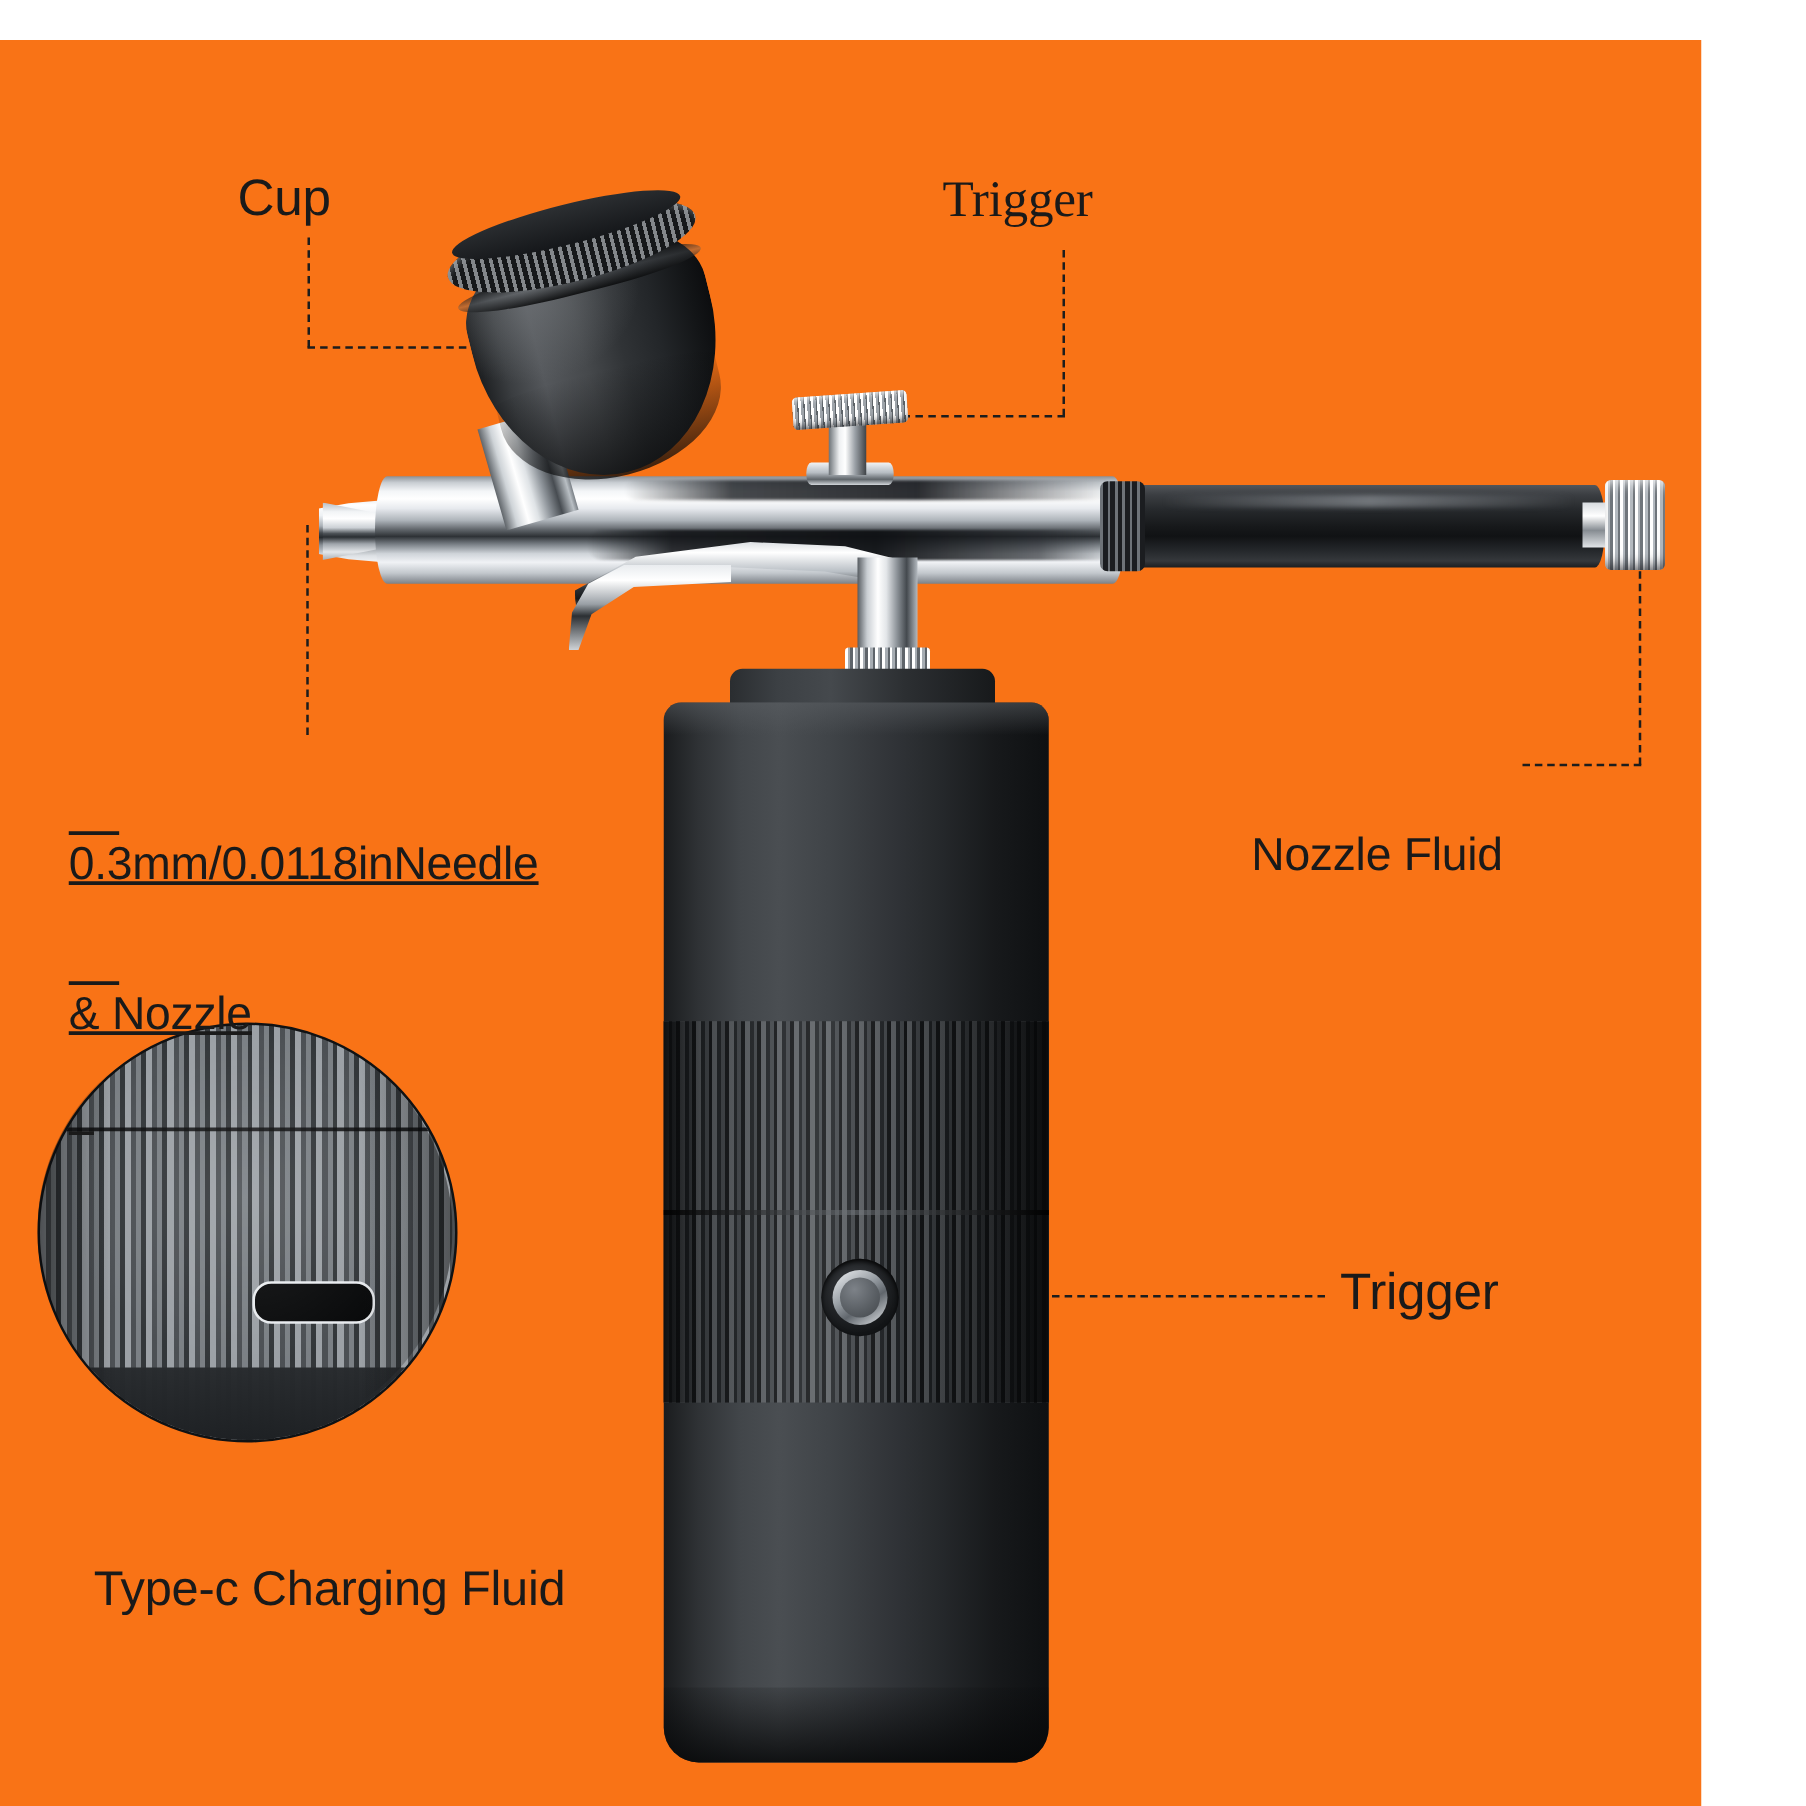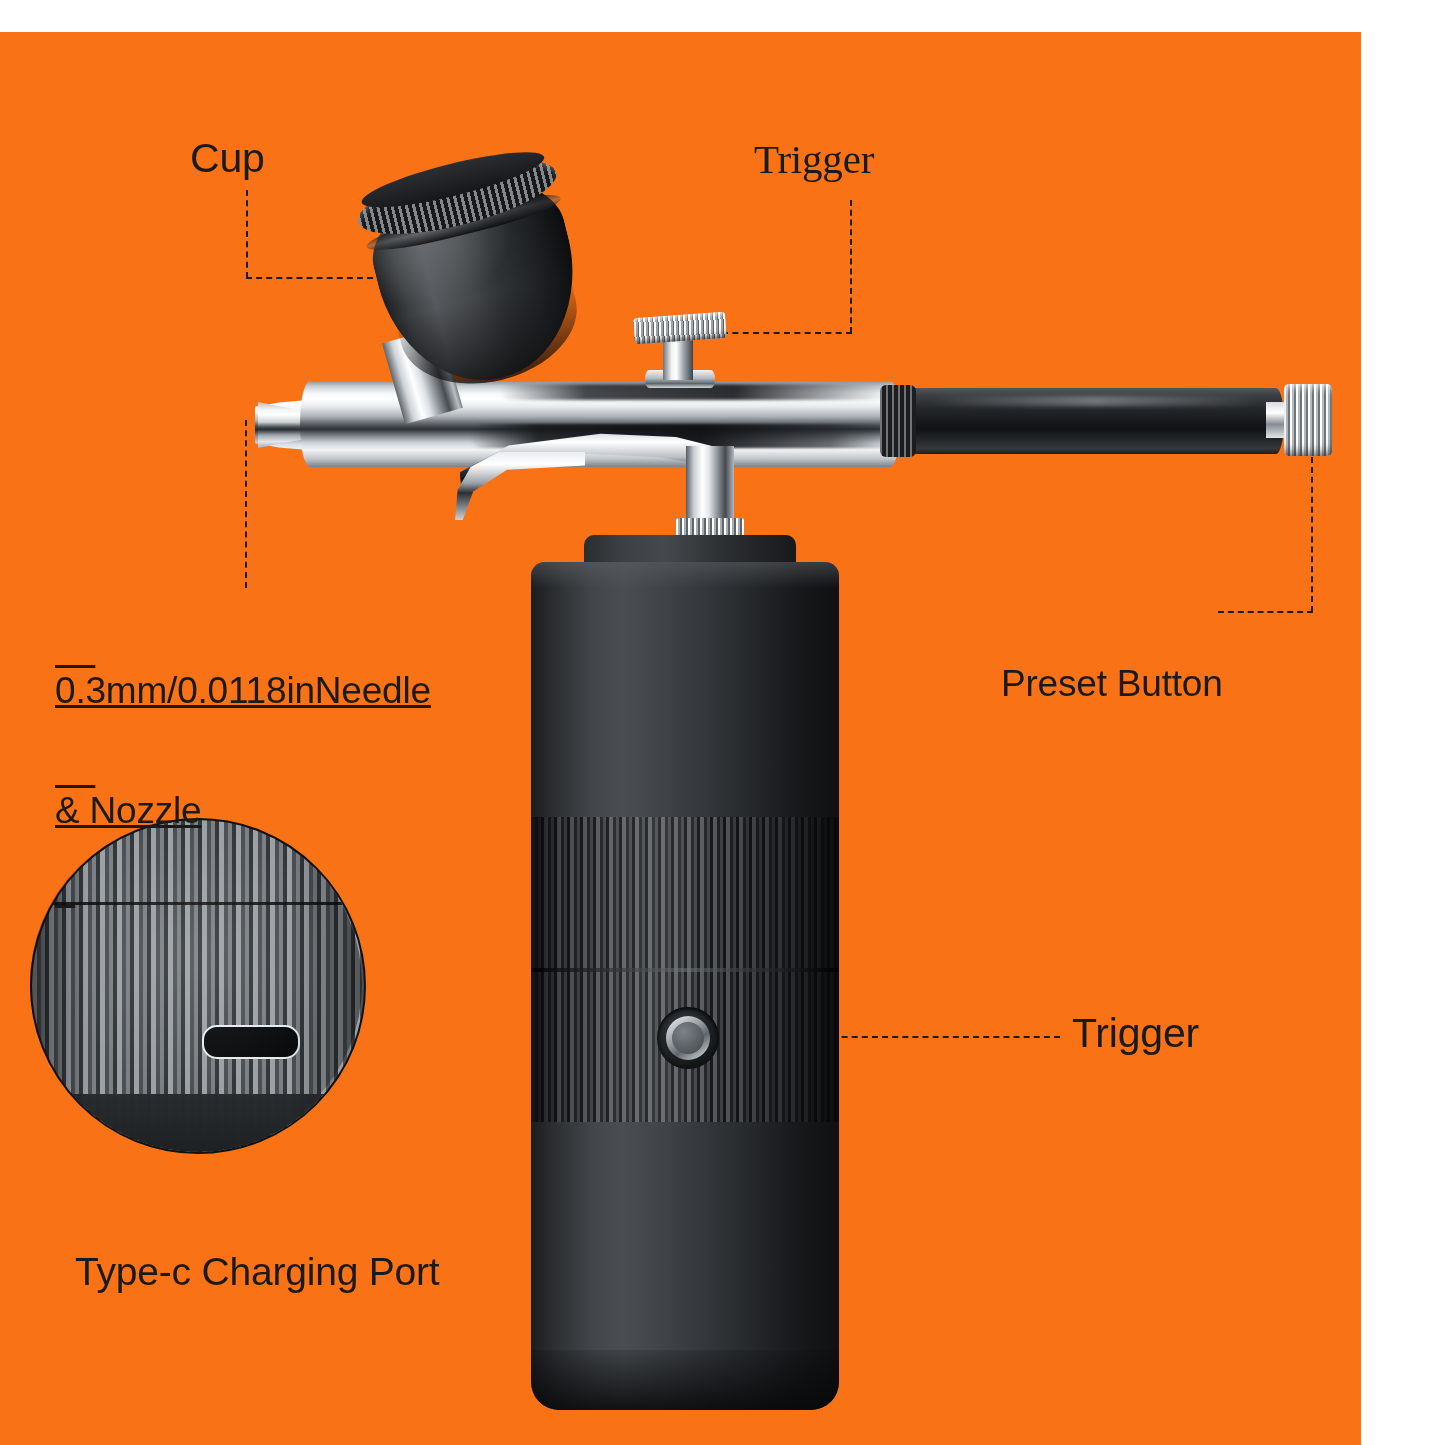--- a/index.html
+++ b/index.html
@@ -358,20 +358,20 @@
   <div class="label lbl-cup">Cup</div>
 
   <div class="label lbl-trigger">Trigger</div>
 
   <div class="label lbl-needle">
     <div>0.3mm/0.0118inNeedle</div>
     <div>&amp; Nozzle</div>
   </div>
 
   <div class="label lbl-knob">
-    <div>Preset Button</div>
+    <div>Nozzle Fluid</div>
   </div>
 
   <div class="label lbl-button">Trigger</div>
 
-  <div class="label lbl-typec">Type-c Charging Port</div>
+  <div class="label lbl-typec">Type-c Charging Fluid</div>
 
 </div>
 
 </body></html>

